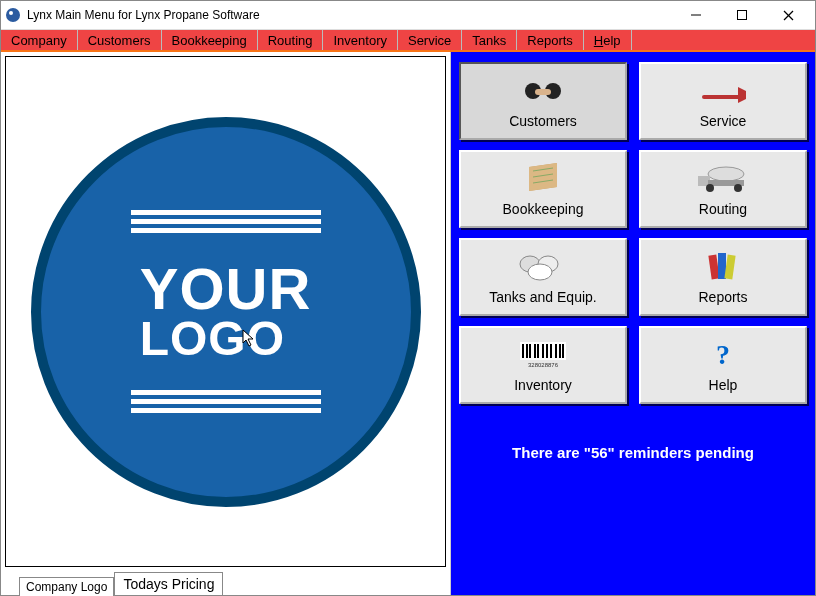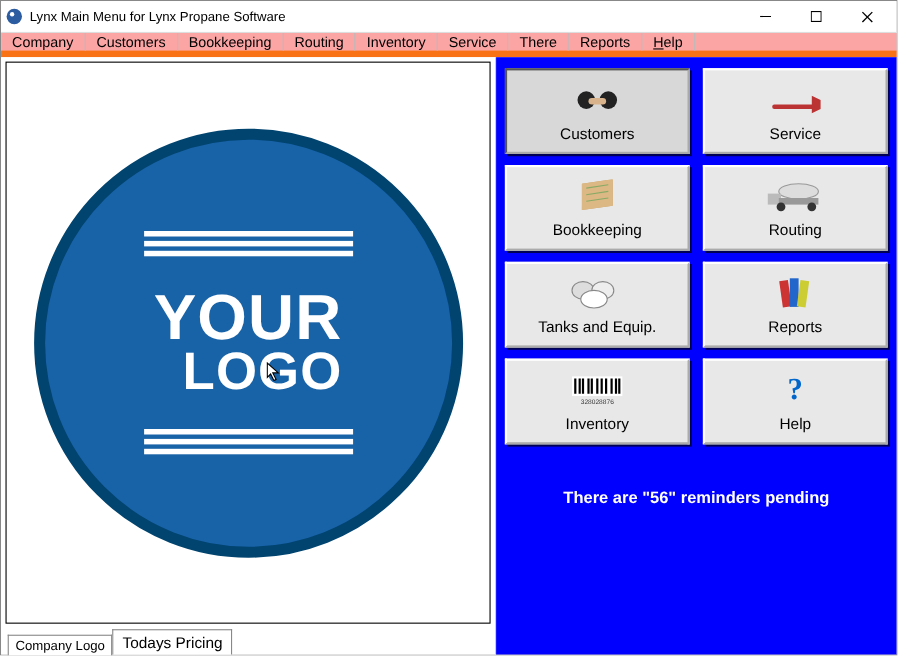--- a/index.html
+++ b/index.html
@@ -47,22 +47,22 @@
     align-items: center;
     justify-content: center;
     background: transparent;
     border: none;
     font-size: 13px;
   }
   .menubar {
     height: 22px;
     display: flex;
     align-items: stretch;
-    border-bottom: 6px solid #f97316;
-    background: #fca5a5;
+    border-bottom: 2px solid #f97316;
+    background: #ef4444;
   }
   .menubar .menu-item {
     padding: 0 10px;
     border-right: 1px solid #bbb;
     display: flex;
     align-items: center;
     font-size: 13px;
     color: #000;
   }
   .menubar .menu-item .ul { text-decoration: underline; }
@@ -104,32 +104,32 @@
   }
   .logo-lines {
     width: 190px;
   }
   .logo-lines div {
     height: 5px;
     background: #fff;
     margin: 4px 0;
   }
   .logo-text {
-    text-align: right;
+    text-align: left;
     line-height: 0.95;
     margin: 24px 0;
   }
   .logo-text .l1 { font-size: 58px; letter-spacing: 1px; }
   .logo-text .l2 { font-size: 48px; letter-spacing: 1px; }
   .logo-text .l3 { font-size: 64px; letter-spacing: 2px; }
   .tabs-row {
     height: 24px;
     display: flex;
     align-items: flex-end;
-    padding-left: 6px;
+    padding-left: 18px;
   }
   .tab {
     border: 1px solid #888;
     border-bottom: none;
     padding: 3px 8px;
     font-size: 14px;
     background: #fff;
     margin-right: 0px;
   }
   .tab.active {
@@ -237,21 +237,21 @@
     <div class="menu-item">
         <span>Routing</span>
       </div>
     <div class="menu-item">
         <span>Inventory</span>
       </div>
     <div class="menu-item">
         <span>Service</span>
       </div>
     <div class="menu-item">
-        <span>There</span>
+        <span>Tanks</span>
       </div>
     <div class="menu-item">
         <span>Reports</span>
       </div>
     <div class="menu-item">
         <span><span class="ul">H</span>elp</span>
       </div>
   </div>
 
   <div class="content">

